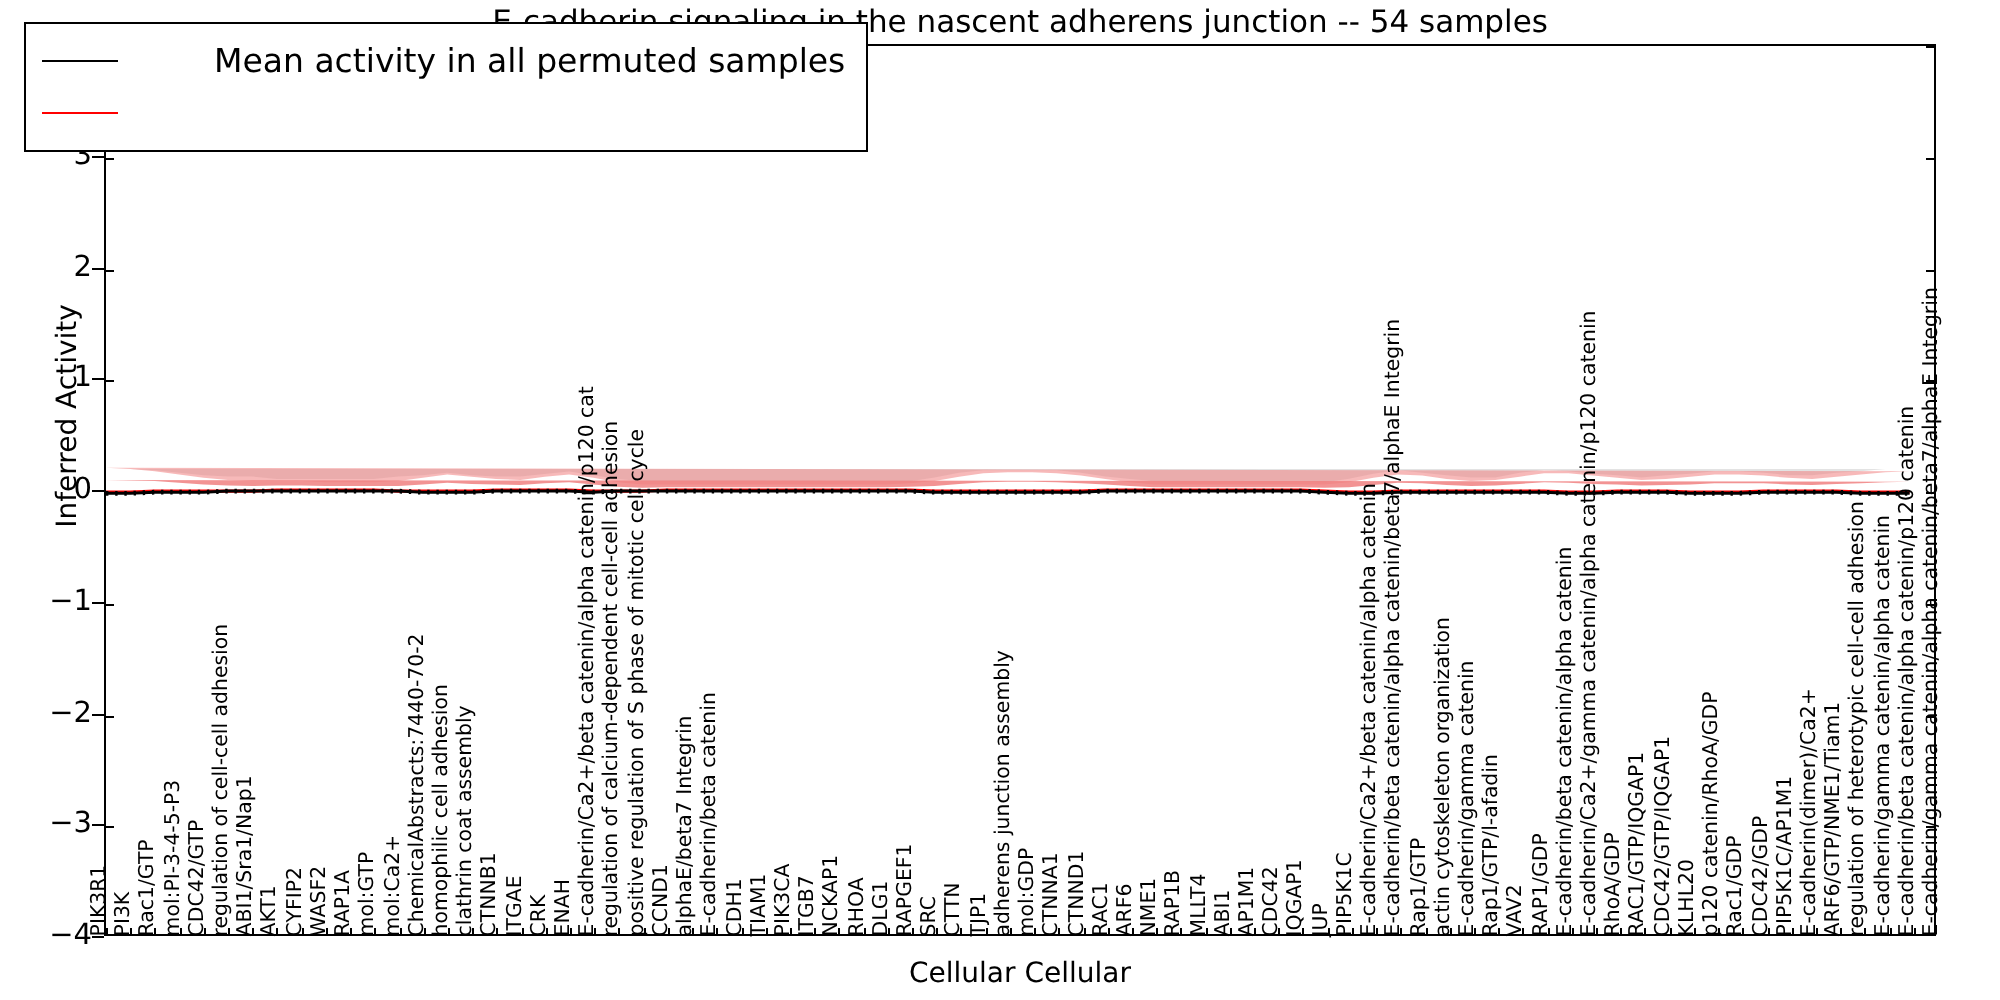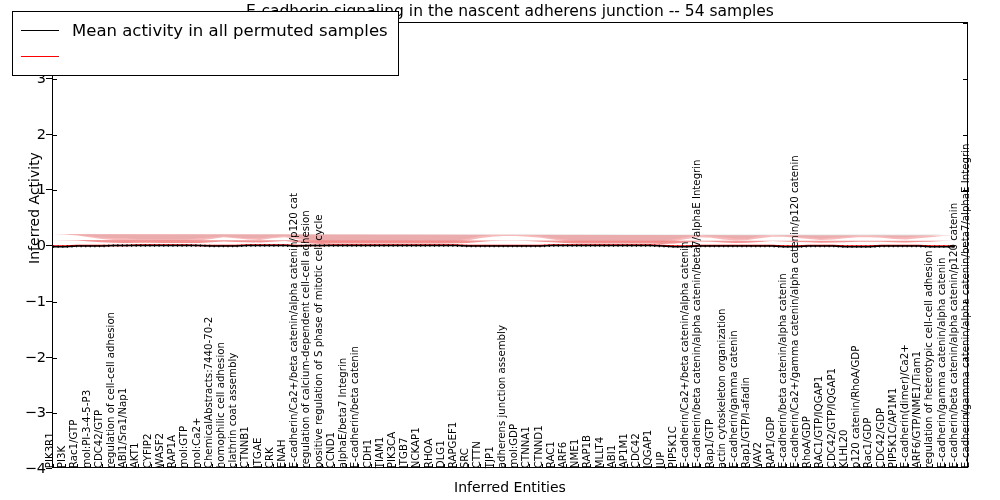--- a/index.html
+++ b/index.html
@@ -131,20 +131,21 @@
     width: 38px; height: 0;
     border-top-width: 1.6px;
     border-top-style: solid;
     margin-right: 13px;
     flex: 0 0 auto;
   }
   .legend-text {
     font-size: 16.5px;
     color: #000;
     white-space: nowrap;
+    margin-left: 35px;
   }
 </style>
 </head>
 <body>
 
 <div id="figure">
 
   <div id="chart-title">E-cadherin signaling in the nascent adherens junction -- 54 samples</div>
 
   <div id="y-axis-label">Inferred Activity</div>
@@ -345,21 +346,21 @@
       <div class="xcat" style="left: 882.507px; bottom: 32px;">CDC42/GDP</div>
       <div class="xcat" style="left: 894.72px; bottom: 32px;">PIP5K1C/AP1M1</div>
       <div class="xcat" style="left: 906.933px; bottom: 32px;">E-cadherin(dimer)/Ca2+</div>
       <div class="xcat" style="left: 919.147px; bottom: 32px;">ARF6/GTP/NME1/Tiam1</div>
       <div class="xcat" style="left: 931.36px; bottom: 32px;">regulation of heterotypic cell-cell adhesion</div>
       <div class="xcat" style="left: 943.573px; bottom: 32px;">E-cadherin/gamma catenin/alpha catenin</div>
       <div class="xcat" style="left: 955.787px; bottom: 32px;">E-cadherin/beta catenin/alpha catenin/p120 catenin</div>
       <div class="xcat" style="left: 968px; bottom: 32px;">E-cadherin/gamma catenin/alpha catenin/beta7/alphaE Integrin</div>
     </div>
 
-  <div id="x-axis-label">Inferred Entities</div>
+  <div id="x-axis-label">Cellular Cellular</div>
 
   <div id="legend">
     <div class="legend-row">
       <span class="legend-swatch" style="border-top-color:#000000"></span>
       <span class="legend-text">Mean activity in all permuted samples</span>
     </div>
     <div class="legend-row">
       <span class="legend-swatch" style="border-top-color:#ff0000"></span>
     </div>
   </div>

